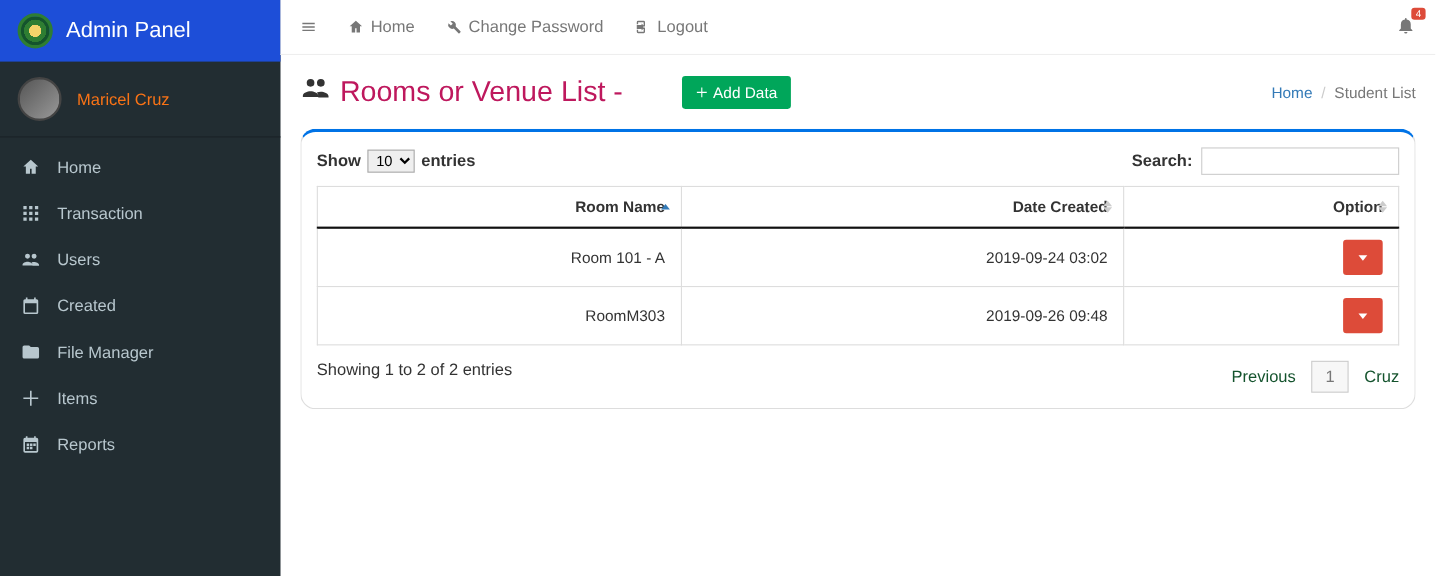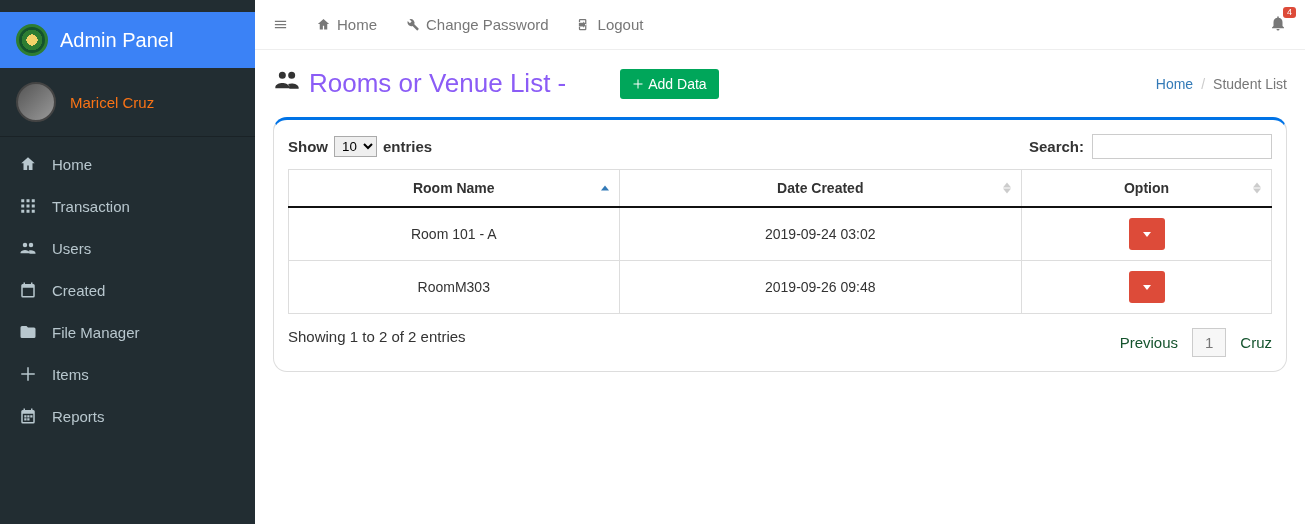--- a/index.html
+++ b/index.html
@@ -21,26 +21,25 @@
     color: #b8c7ce;
     display: flex;
     flex-direction: column;
     flex-shrink: 0;
   }
   .brand {
     height: 56px;
     display: flex;
     align-items: center;
     padding: 0 16px;
-    background: #3b82f6;
+    background: #1d4ed8;
     color: #fff;
     font-size: 20px;
     font-weight: 400;
     gap: 12px;
-    margin-top: 12px;
   }
   .brand-logo {
     width: 32px;
     height: 32px;
     border-radius: 50%;
     background: radial-gradient(circle at 50% 50%, #f4d36a 0 30%, #2e7d32 31% 55%, #14532d 56% 100%);
     border: 3px solid #2e7d32;
     position: relative;
   }
   .user-panel {
@@ -134,21 +133,21 @@
     margin-bottom: 16px;
   }
   .page-title-wrap {
     display: flex;
     align-items: center;
     gap: 10px;
   }
   .page-title {
     font-size: 26px;
     font-weight: 500;
-    color: #8b5cf6;
+    color: #be185d;
     display: inline-flex;
     align-items: center;
     gap: 8px;
   }
   .page-title .title-icon svg { width: 28px; height: 28px; fill: #333; }
   .btn-green {
     background: #00a65a;
     color: #fff;
     border: none;
     padding: 7px 12px;
@@ -203,21 +202,21 @@
   }
 
   table.data {
     width: 100%;
     border-collapse: collapse;
     font-size: 14px;
   }
   table.data th, table.data td {
     border: 1px solid #ddd;
     padding: 10px 14px;
-    text-align: center;
+    text-align: right;
   }
   table.data th {
     border-bottom: 2px solid #111;
     font-weight: 700;
     position: relative;
     cursor: pointer;
   }
   .sort-indicator {
     position: absolute;
     right: 10px;

